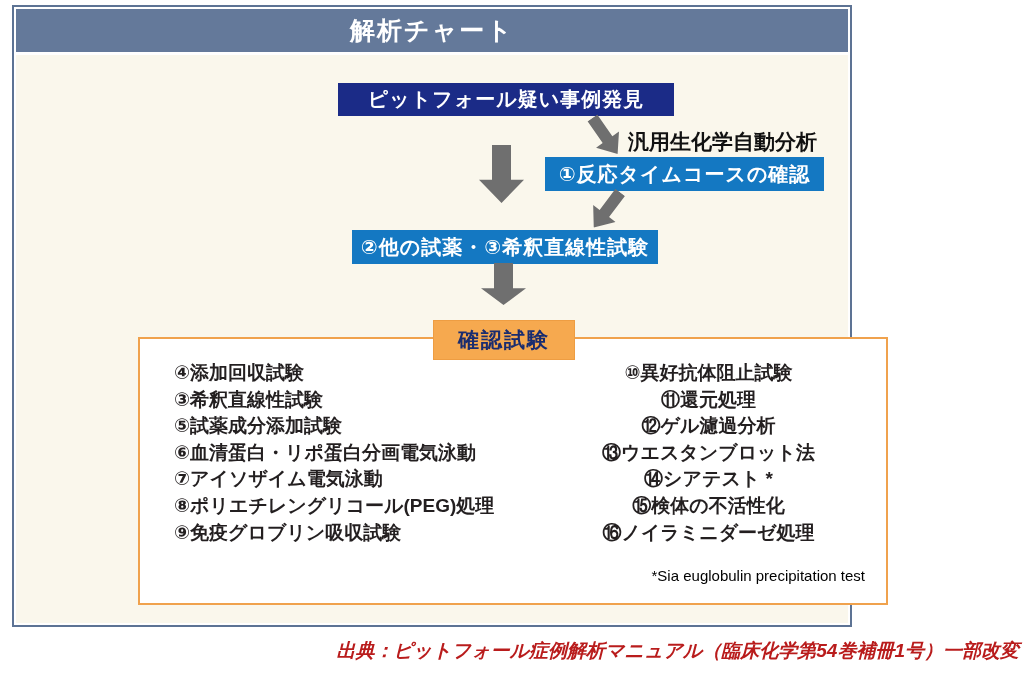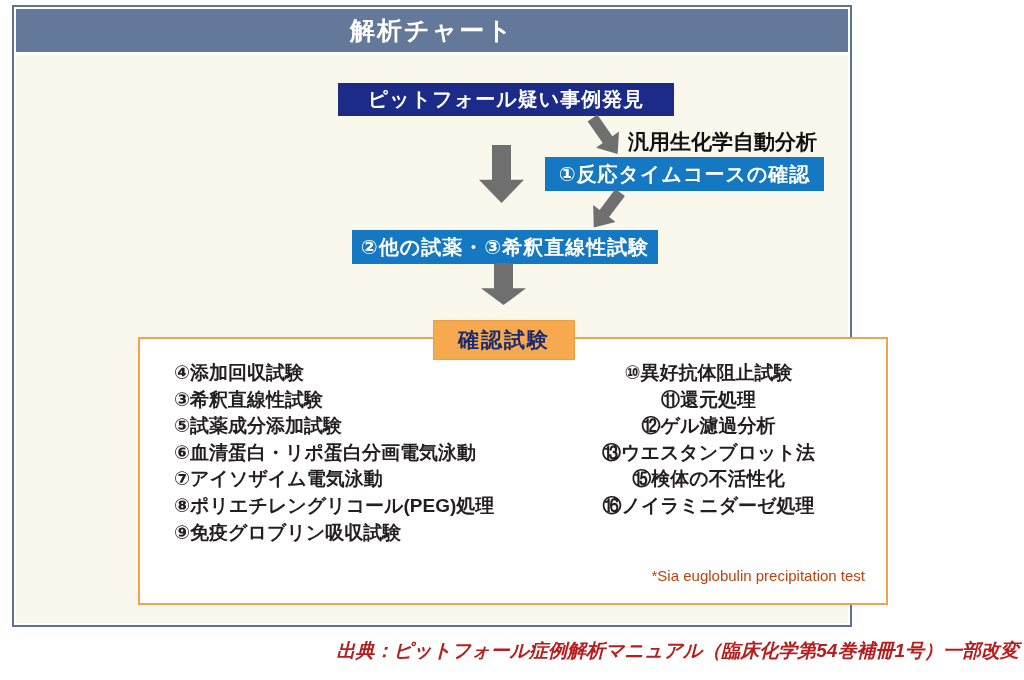--- a/index.html
+++ b/index.html
@@ -51,21 +51,21 @@
     display:flex;align-items:center;justify-content:center;
     color:var(--confirm-text);font-size:21px;font-weight:bold;letter-spacing:2px;z-index:2;}
 
   .test-box{position:absolute;left:122px;top:282px;width:750px;height:268px;
     background:#ffffff;border:2px solid var(--test-box-border);z-index:1;}
   .test-col{position:absolute;top:21px;font-size:19px;font-weight:600;line-height:26.6px;
     color:var(--text);white-space:nowrap;}
   .col-left{left:34px;}
   .col-right{left:462px;text-align:center;}
   .footnote{position:absolute;right:21px;top:228px;font-size:15px;font-weight:500;
-    color:#c2410c;white-space:nowrap;}
+    color:#000000;white-space:nowrap;}
 
   .source-line{position:absolute;right:5px;top:638px;font-size:19px;font-weight:600;
     color:#b91c1c;white-space:nowrap;font-style:italic;}
 </style>
 </head>
 <body>
 
 <div class="frame">
   <div class="header">
     <div class="title">解析チャート</div>
@@ -115,20 +115,21 @@
         <div class="test-item">⑥血清蛋白・リポ蛋白分画電気泳動</div>
         <div class="test-item">⑦アイソザイム電気泳動</div>
         <div class="test-item">⑧ポリエチレングリコール(PEG)処理</div>
         <div class="test-item">⑨免疫グロブリン吸収試験</div>
       </div>
       <div class="test-col col-right">
         <div class="test-item">⑩異好抗体阻止試験</div>
         <div class="test-item">⑪還元処理</div>
         <div class="test-item">⑫ゲル濾過分析</div>
         <div class="test-item">⑬ウエスタンブロット法</div>
+        <div class="test-item">⑭シアテスト *</div>
         <div class="test-item">⑮検体の不活性化</div>
         <div class="test-item">⑯ノイラミニダーゼ処理</div>
       </div>
       <div class="footnote">*Sia euglobulin precipitation test</div>
     </div>
 
   </div>
 </div>
 
 <div class="source-line">出典：ピットフォール症例解析マニュアル（臨床化学第54巻補冊1号）一部改変</div>

